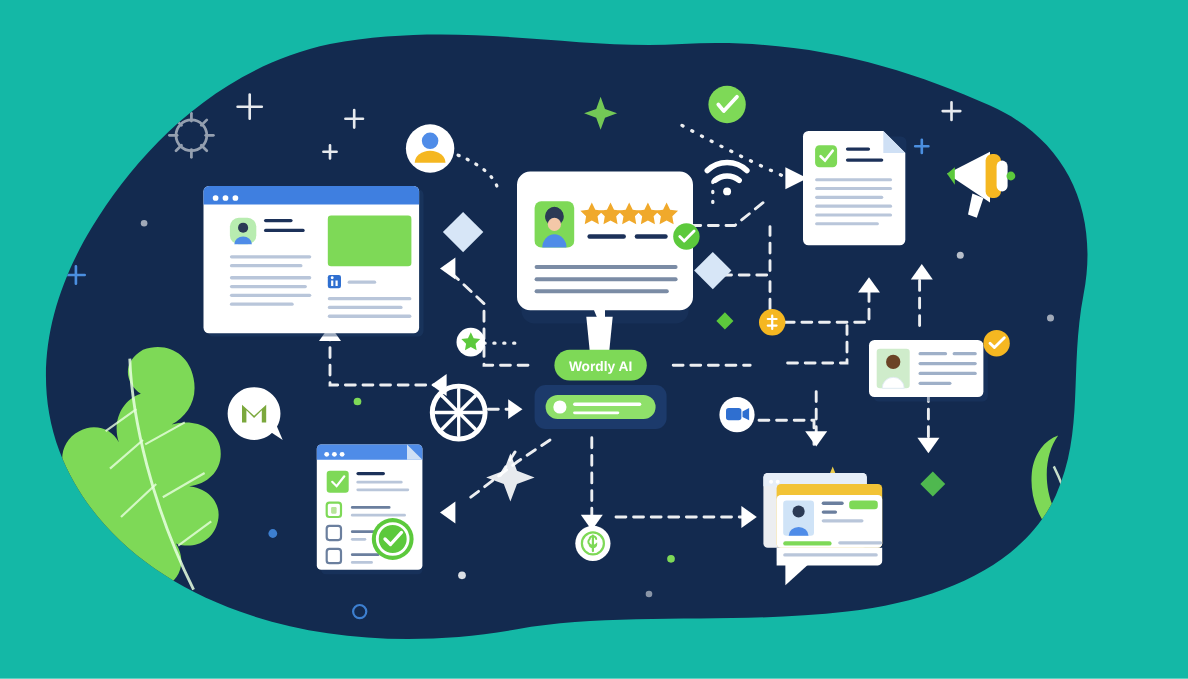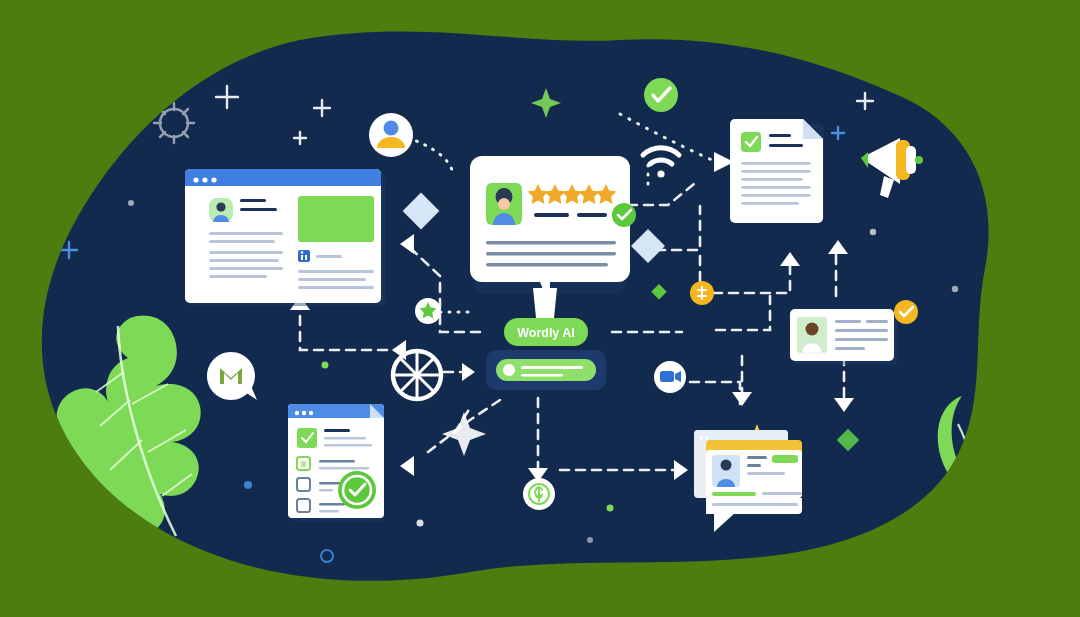--- a/index.html
+++ b/index.html
@@ -1,21 +1,21 @@
 <!DOCTYPE html>
 <html><head>
 <meta charset="utf-8">
 <style>
   html,body{margin:0;padding:0;}
   body{
     width:1080px;height:617px;overflow:hidden;
     background:#ffffff;
     font-family:"Liberation Sans", sans-serif;
   }
-  #stage{position:relative;width:1080px;height:617px;background:#4d7c0f;}
+  #stage{position:relative;width:1080px;height:617px;background:#14b8a6;}
   #stage svg{display:block;}
   .lbl{font-family:"Liberation Sans", sans-serif;}
 </style>
 </head>
 <body>
 
 <div id="stage">
 <svg width="1080" height="617" viewBox="0 0 1080 617" xmlns="http://www.w3.org/2000/svg">
 
   <defs>

